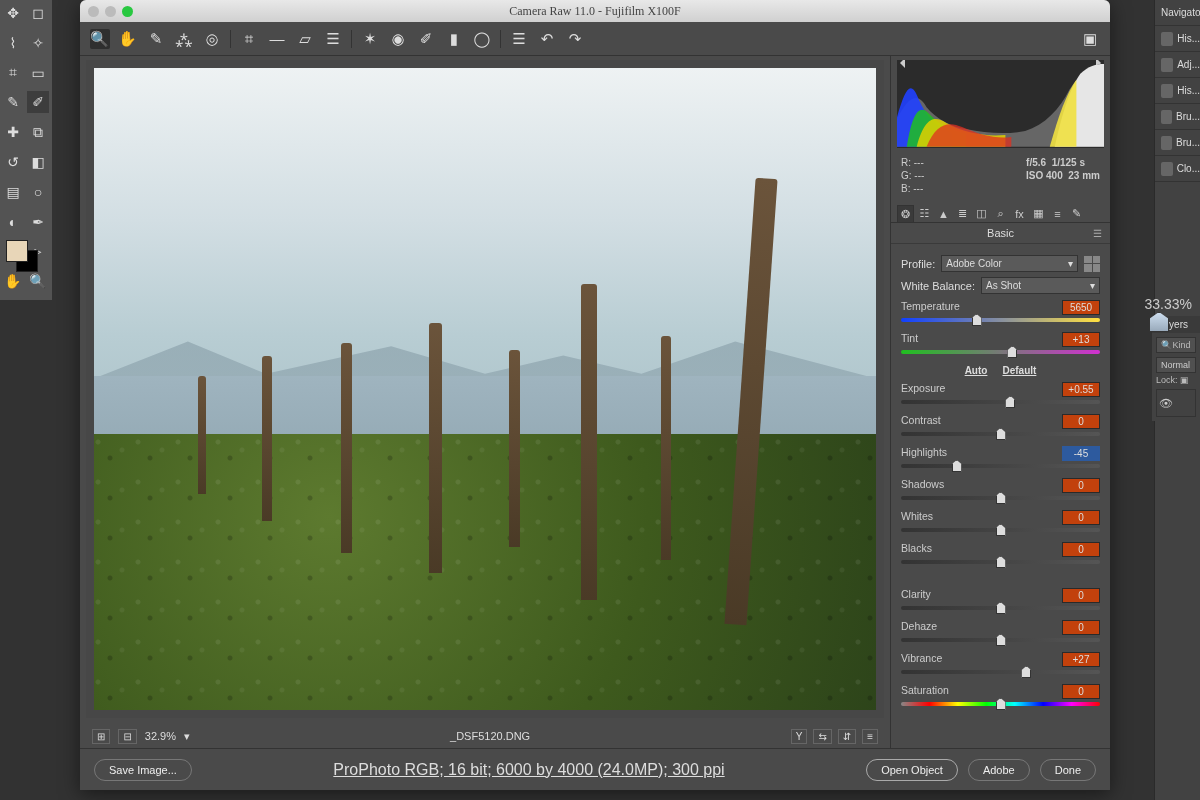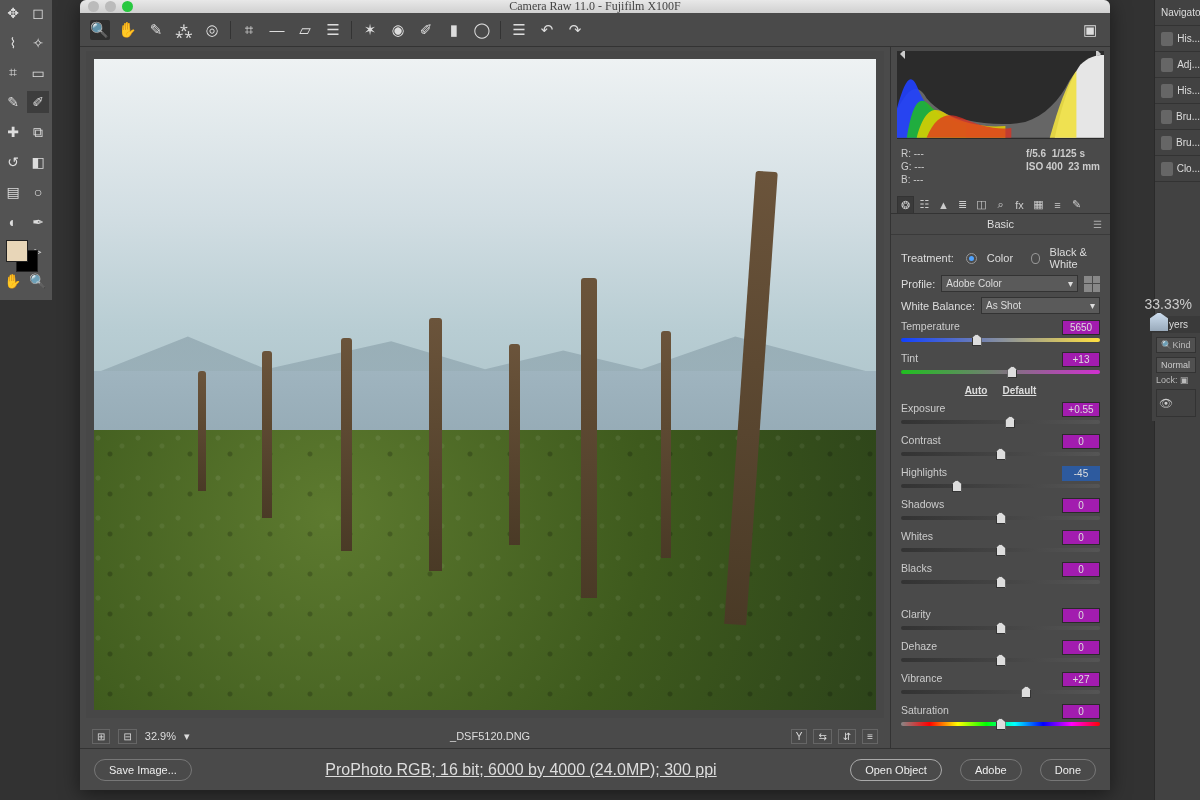--- a/index.html
+++ b/index.html
@@ -72,32 +72,32 @@
   .row { display:flex; align-items:center; margin:5px 0; gap:6px; font-size:11px; color:#ddd;}
   .row label { flex:0 0 auto; }
   .radio { width:11px;height:11px;border-radius:50%;border:1px solid #999;display:inline-block;margin-right:4px;vertical-align:middle;}
   .radio.on::after{content:"";display:block;width:5px;height:5px;background:#4fa3ff;border-radius:50%;margin:2px;}
   .select { flex:1; background:#5a5a5a; border:1px solid #333; color:#ddd; font-size:10px; padding:2px 4px; display:flex; justify-content:space-between; align-items:center;}
   .grid-icon{width:16px;height:16px;display:grid;grid-template:1fr 1fr/1fr 1fr;gap:1px;}
   .grid-icon span{background:#888;}
 
   .slider-row { margin:6px 0 10px; }
   .slider-row .head { display:flex; justify-content:space-between; font-size:10.5px; margin-bottom:3px;}
-  .slider-row .val { width:38px; text-align:center; background:#a21caf; border:1px solid #2a2a2a; color:#ddd; font-size:10px; padding:1px 0;}
+  .slider-row .val { width:38px; text-align:center; background:#c2410c; border:1px solid #2a2a2a; color:#ddd; font-size:10px; padding:1px 0;}
   .slider-row .val.hl { background:#2d5a9e; border-color:#2d5a9e;}
   .slider-track { height:4px; background:linear-gradient(90deg,#333,#555); position:relative; border-radius:2px;}
   .slider-track.hue { background:linear-gradient(90deg,#1040ff,#ffe040);}
   .slider-track.tint { background:linear-gradient(90deg,#20c020,#d030d0);}
   .slider-track.sat { background:linear-gradient(90deg,#888,#f00,#ff0,#0f0,#0ff,#00f,#f0f,#f00);}
   .thumb { position:absolute; top:-4px; width:10px; height:12px; background:#ddd; border:1px solid #333; transform:translateX(-50%); clip-path:polygon(50% 0,100% 35%,100% 100%,0 100%,0 35%);}
   .links { text-align:center; margin:6px 0 4px;font-weight:bold;}
   .links a { color:#ddd; text-decoration:underline; font-size:10px; margin:0 6px; cursor:pointer;}
 
   
-  .acr-footer { height:42px; border-top:1px solid #333; display:flex; align-items:center; padding:0 14px; gap:18px;}
+  .acr-footer { height:42px; border-top:1px solid #333; display:flex; align-items:center; padding:0 14px; gap:10px;}
   .btn { border:1px solid #777; border-radius:14px; padding:4px 14px; background:#4a4a4a; color:#eee; font-size:11px; cursor:pointer;}
   .btn.prim { border-color:#aaa;}
   .footer-link { flex:1; text-align:center; font-size:16px; color:#ddd; text-decoration:underline; cursor:pointer;}
 
   
   .ps-dock { position:absolute; right:0; top:0; width:46px; height:800px; background:#424242; border-left:1px solid #2a2a2a;}
   .dock-tab { height:26px; display:flex; align-items:center; padding-left:6px; color:#ddd; font-size:10px; border-bottom:1px solid #333; gap:4px;}
   .dock-tab .ico{width:14px;height:14px;background:#666;border-radius:2px;}
   .zoom-pct { position:absolute; right:8px; top:296px; color:#ccc; font-size:14px;}
   .layers-box{position:absolute;right:0;top:316px;width:48px;background:#424242;}
@@ -244,29 +244,20 @@
           <div class="ptab">▦</div>
           <div class="ptab">≡</div>
           <div class="ptab">✎</div>
         </div>
         <div class="panel-title">
           <span>Basic</span>
           <span class="menu-icon">☰</span>
         </div>
 
         <div class="panel-scroll">
-          <div class="row">
-            <label>Treatment:</label>
-            <span style="margin-left:auto"></span>
-            <span class="radio on"></span>
-            <span>Color</span>
-            <span style="width:8px"></span>
-            <span class="radio"></span>
-            <span>Black &amp; White</span>
-          </div>
 
           <div class="row">
             <label>Profile:</label>
             <div class="select">
               <span>Adobe Color</span>
                 <span>▾</span>
             </div>
             <div class="grid-icon">
                 <span></span>
                 <span></span>

